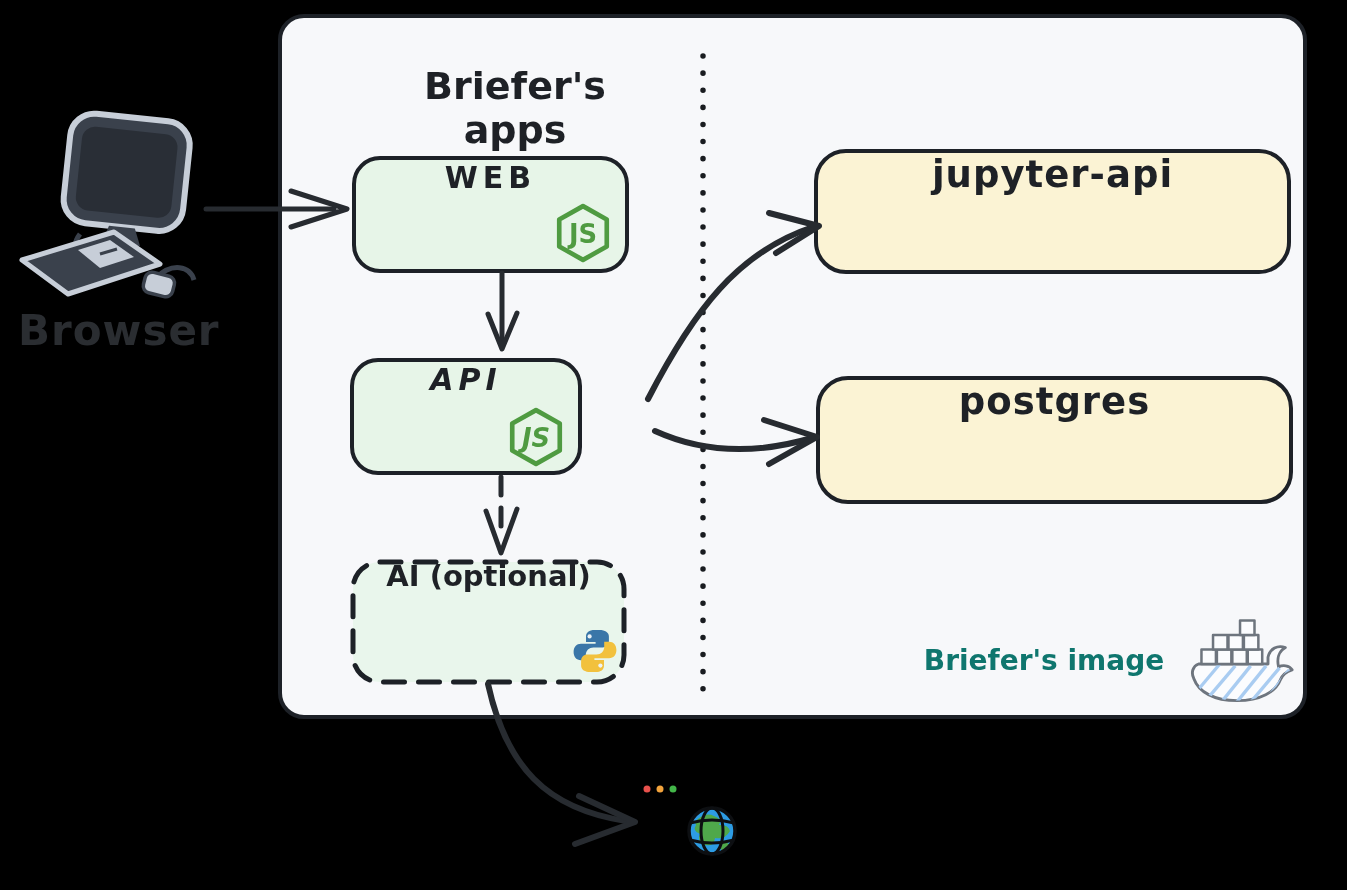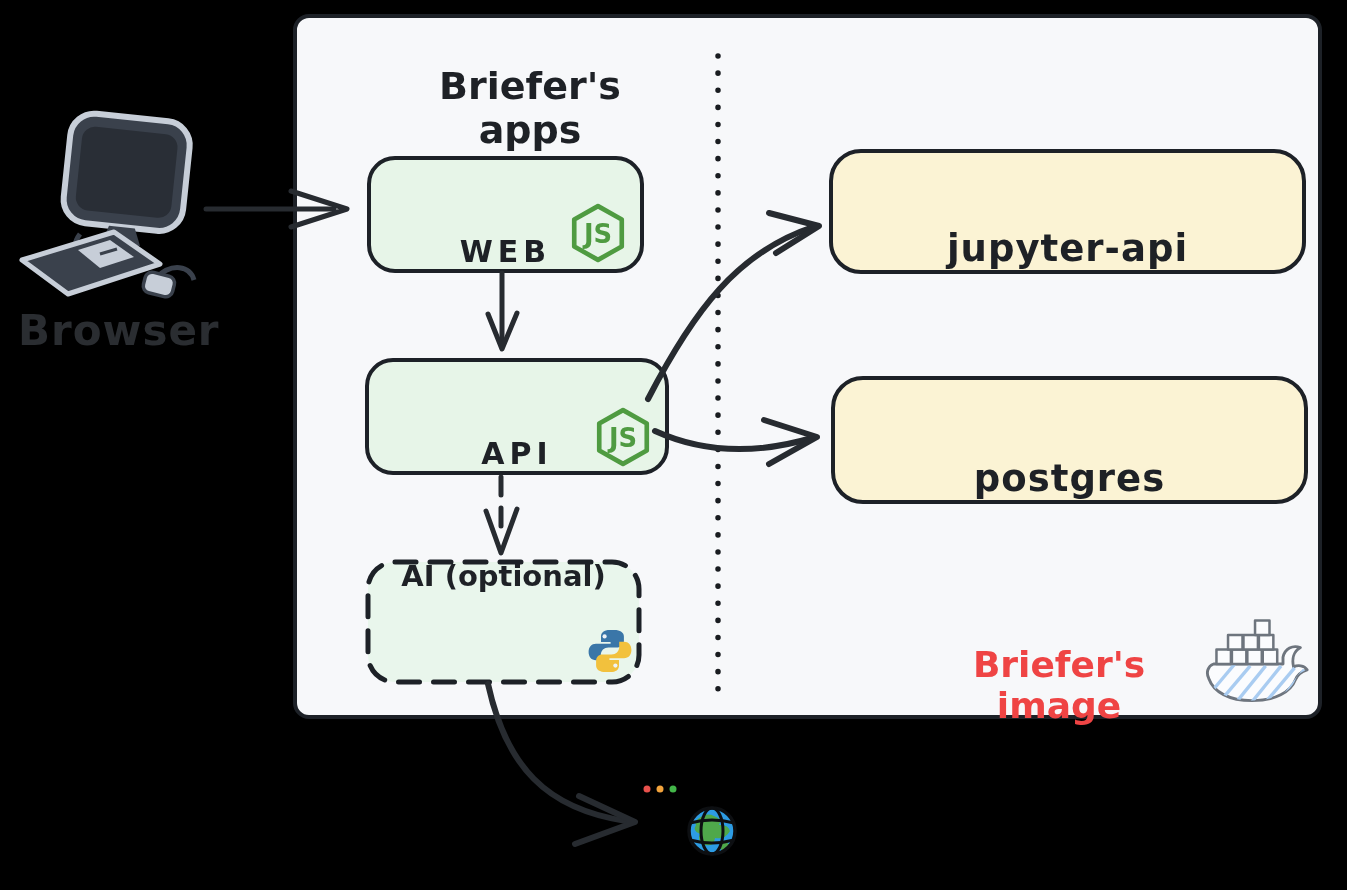--- a/index.html
+++ b/index.html
@@ -9,51 +9,51 @@
     background:#000;
   }
   
   .browser-icon{position:absolute;left:14px;top:108px;}
   .browser-label{
     position:absolute;left:18px;top:306px;width:190px;
     font-size:42px;font-weight:600;color:#2a2d31;letter-spacing:1px;
   }
   
   .main-box{
-    position:absolute;left:293px;top:14px;width:1029px;height:705px;
-    background:#f7f8fa;border:4px solid #1d2127;border-radius:16px;
+    position:absolute;left:278px;top:14px;width:1029px;height:705px;
+    background:#f7f8fa;border:4px solid #1d2127;border-radius:26px;
     box-sizing:border-box;
   }
   .section-title{
     position:absolute;font-size:38px;font-weight:600;color:#1e2126;text-align:center;
   }
   .title-left{left:88px;top:46px;width:290px;}
   .title-right{left:490px;top:44px;width:540px;}
   .dotted-sep{position:absolute;left:414px;top:30px;}
   
   .node{
     position:absolute;box-sizing:border-box;border-radius:28px;
-    display:flex;align-items:flex-end;justify-content:center;
+    display:flex;align-items:flex-start;justify-content:center;
   }
   .node-green{background:#e7f5e8;border:4px solid #1d2127;}
   .node-yellow{background:#fbf3d4;border:4px solid #1d2127;border-radius:32px;}
   .node-label{font-size:30px;font-weight:600;color:#1e2126;}
   .spaced{letter-spacing:5px;}
   .dep-label{font-size:37px;font-weight:600;letter-spacing:1px;}
   .node-icon{position:absolute;}
   .node-ai{
     position:absolute;box-sizing:border-box;
     display:flex;justify-content:center;
   }
   .node-ai .dashrect{position:absolute;left:0;top:0;}
   .ai-label{position:relative;font-size:29px;font-weight:600;color:#1e2126;}
   
   .image-caption{
     position:absolute;left:612px;top:626px;width:300px;text-align:center;
-    font-size:36px;font-weight:600;color:#ef4444;
+    font-size:28px;font-weight:600;color:#0f766e;
   }
   .docker-icon{position:absolute;left:905px;top:596px;}
   .arrows{position:absolute;left:0;top:0;pointer-events:none;}
   .traffic-dots{position:absolute;left:638px;top:780px;}
   .globe-icon{position:absolute;left:684px;top:803px;}
 </style>
 </head>
 <body>
 
 <div class="canvas">
@@ -81,21 +81,21 @@
     </svg>
 
     <div class="node node-green" style="left:70px;top:138px;width:277px;height:117px;">
       <span class="node-label spaced">WEB</span>
       <svg class="node-icon" style="right:12px;top:42px;" width="60" height="62" viewBox="0 0 58 60">
         <path d="M29 4 L52 17 V43 L29 56 L6 43 V17 Z" fill="none" stroke="#4f9b41" stroke-width="4.5" stroke-linejoin="round"></path>
         <text x="29" y="40" text-anchor="middle" font-size="25" font-weight="bold" fill="#4f9b41">JS</text>
       </svg>
     </div>
 
-    <div class="node node-green" style="left:68px;top:340px;width:304px;height:117px;">
+    <div class="node node-green" style="left:68px;top:340px;width:232px;height:117px;font-style:italic;">
       <span class="node-label spaced">API</span>
       <svg class="node-icon" style="right:12px;top:44px;" width="60" height="62" viewBox="0 0 58 60">
         <path d="M29 4 L52 17 V43 L29 56 L6 43 V17 Z" fill="none" stroke="#4f9b41" stroke-width="4.5" stroke-linejoin="round"></path>
         <text x="29" y="40" text-anchor="middle" font-size="25" font-weight="bold" fill="#4f9b41">JS</text>
       </svg>
     </div>
 
     <div class="node-ai" style="left:68px;top:541px;width:277px;height:126px;">
       <svg class="dashrect" width="277" height="126" viewBox="0 0 277 126">
         <rect x="3" y="3" width="271" height="120" rx="27" fill="#e9f6ec" stroke="#1d2127" stroke-width="5" stroke-dasharray="21 14" stroke-linecap="round"></rect>

